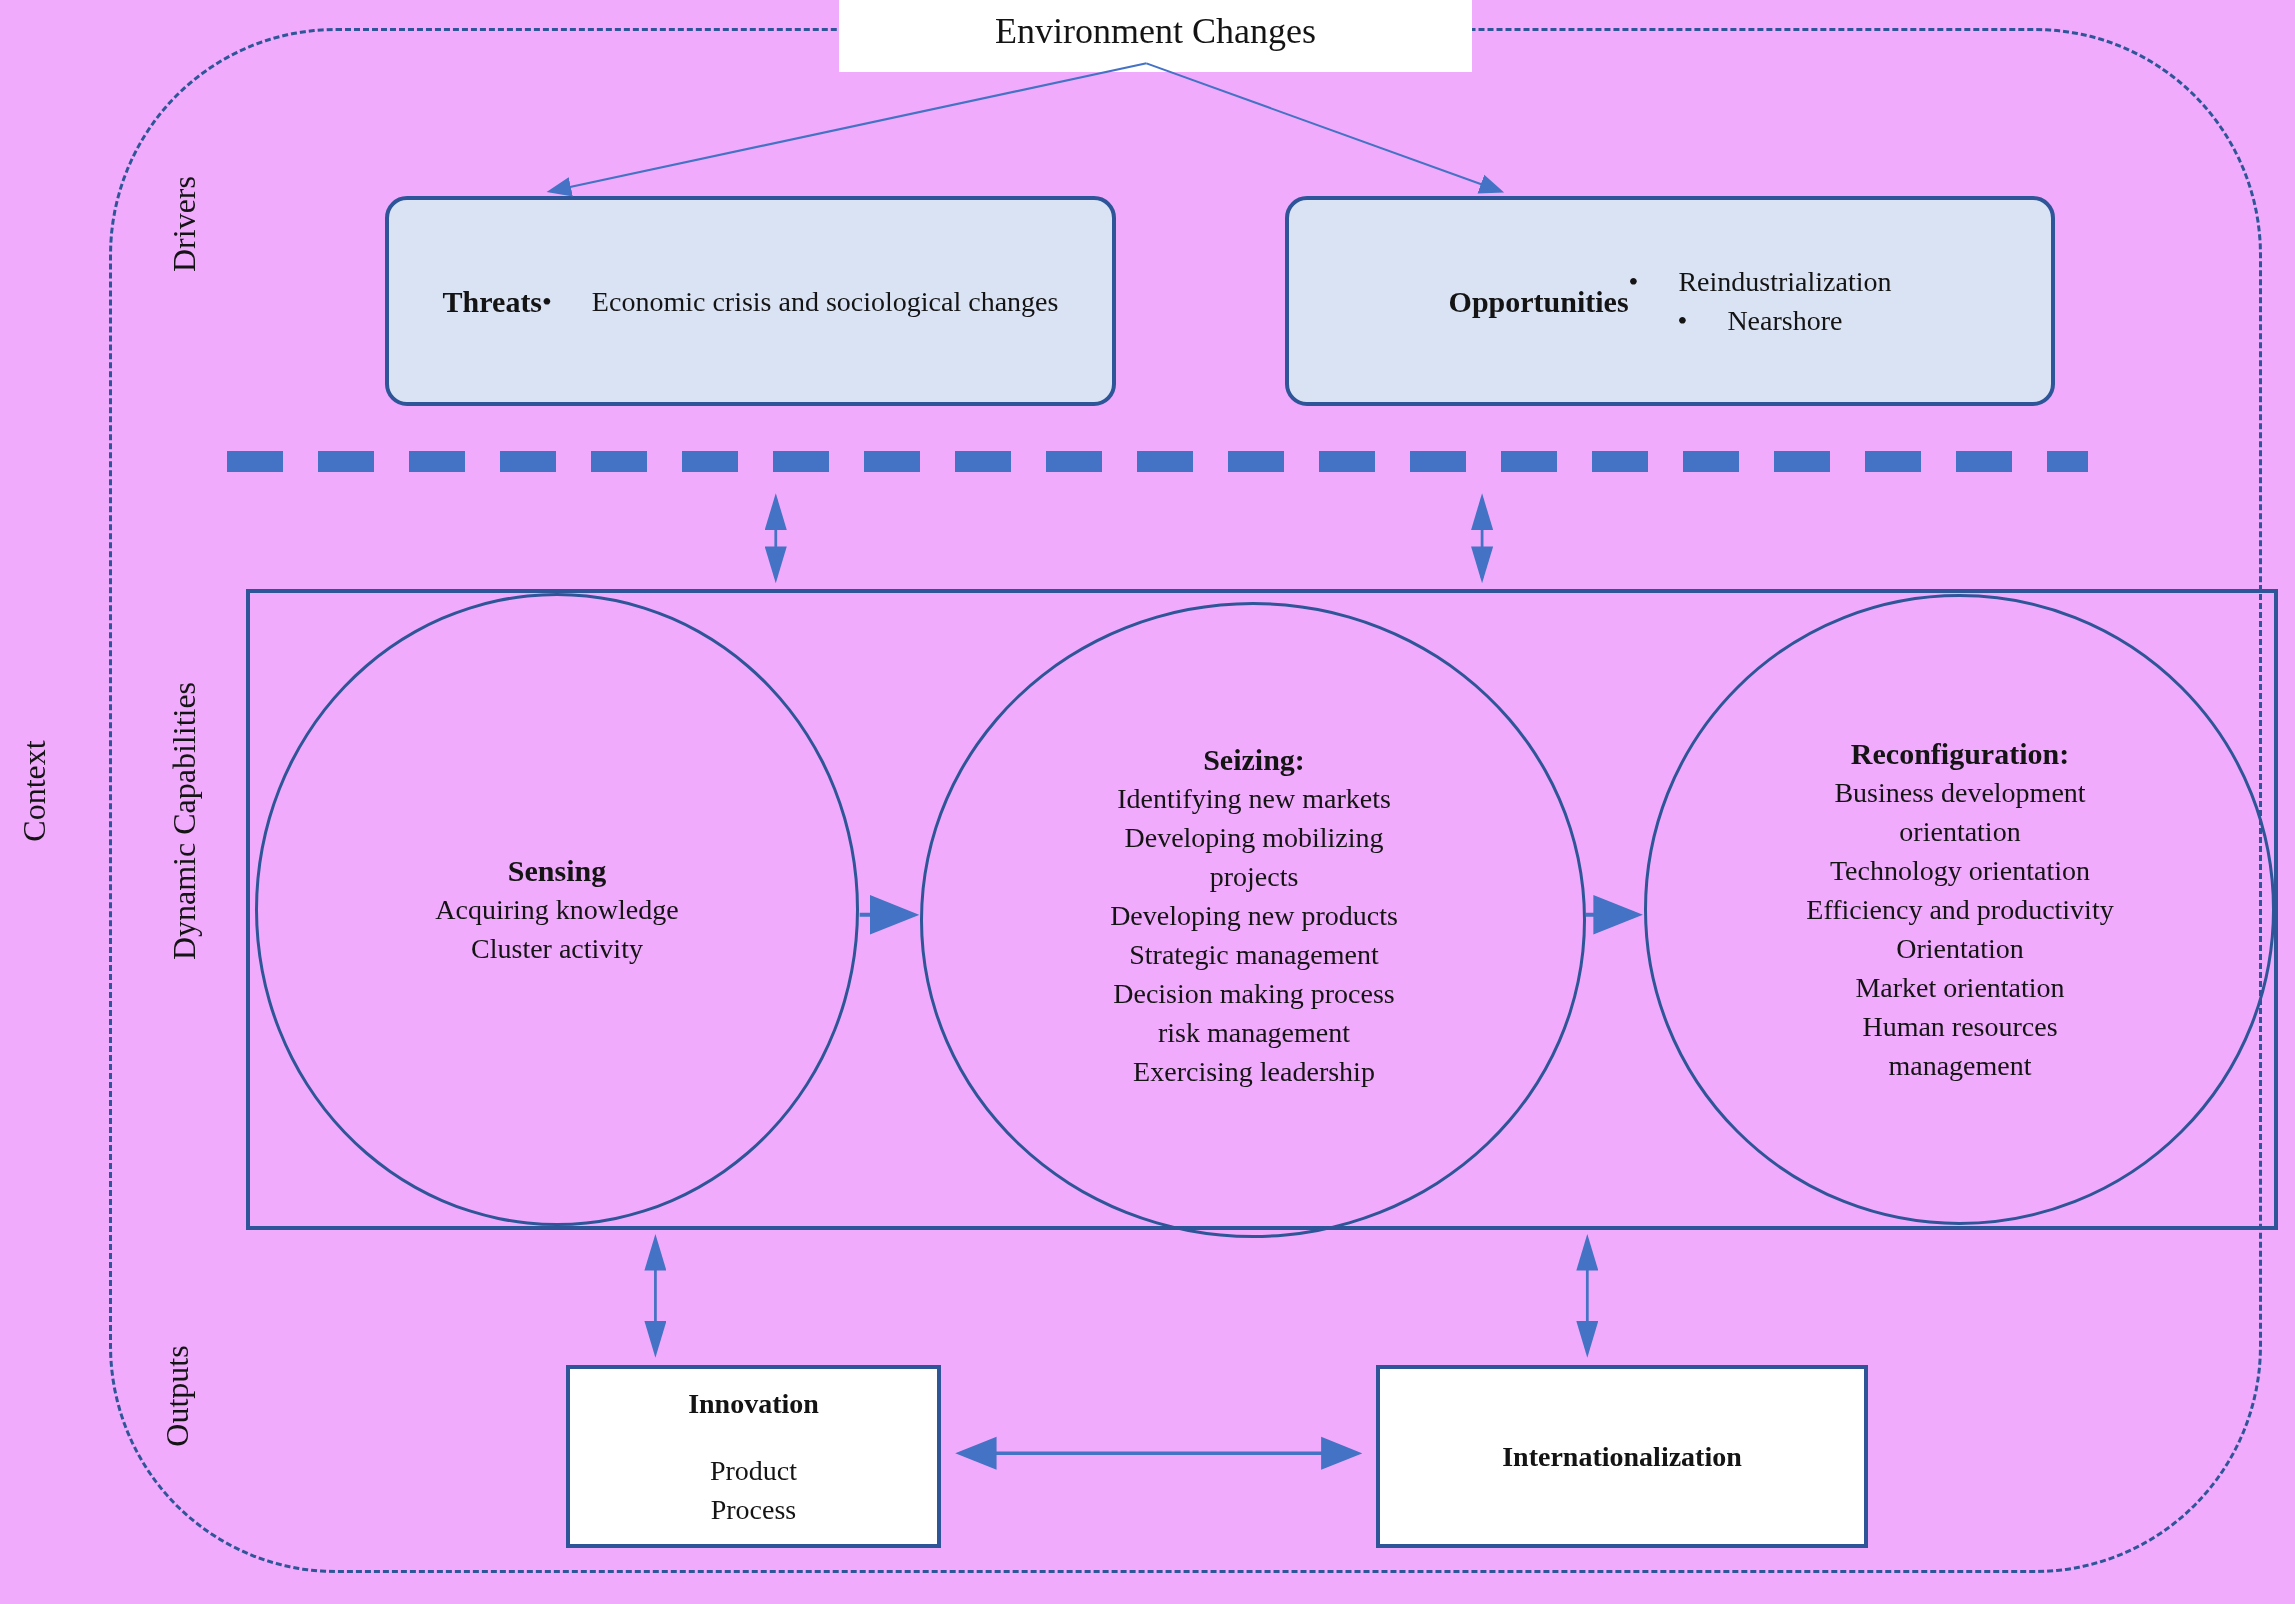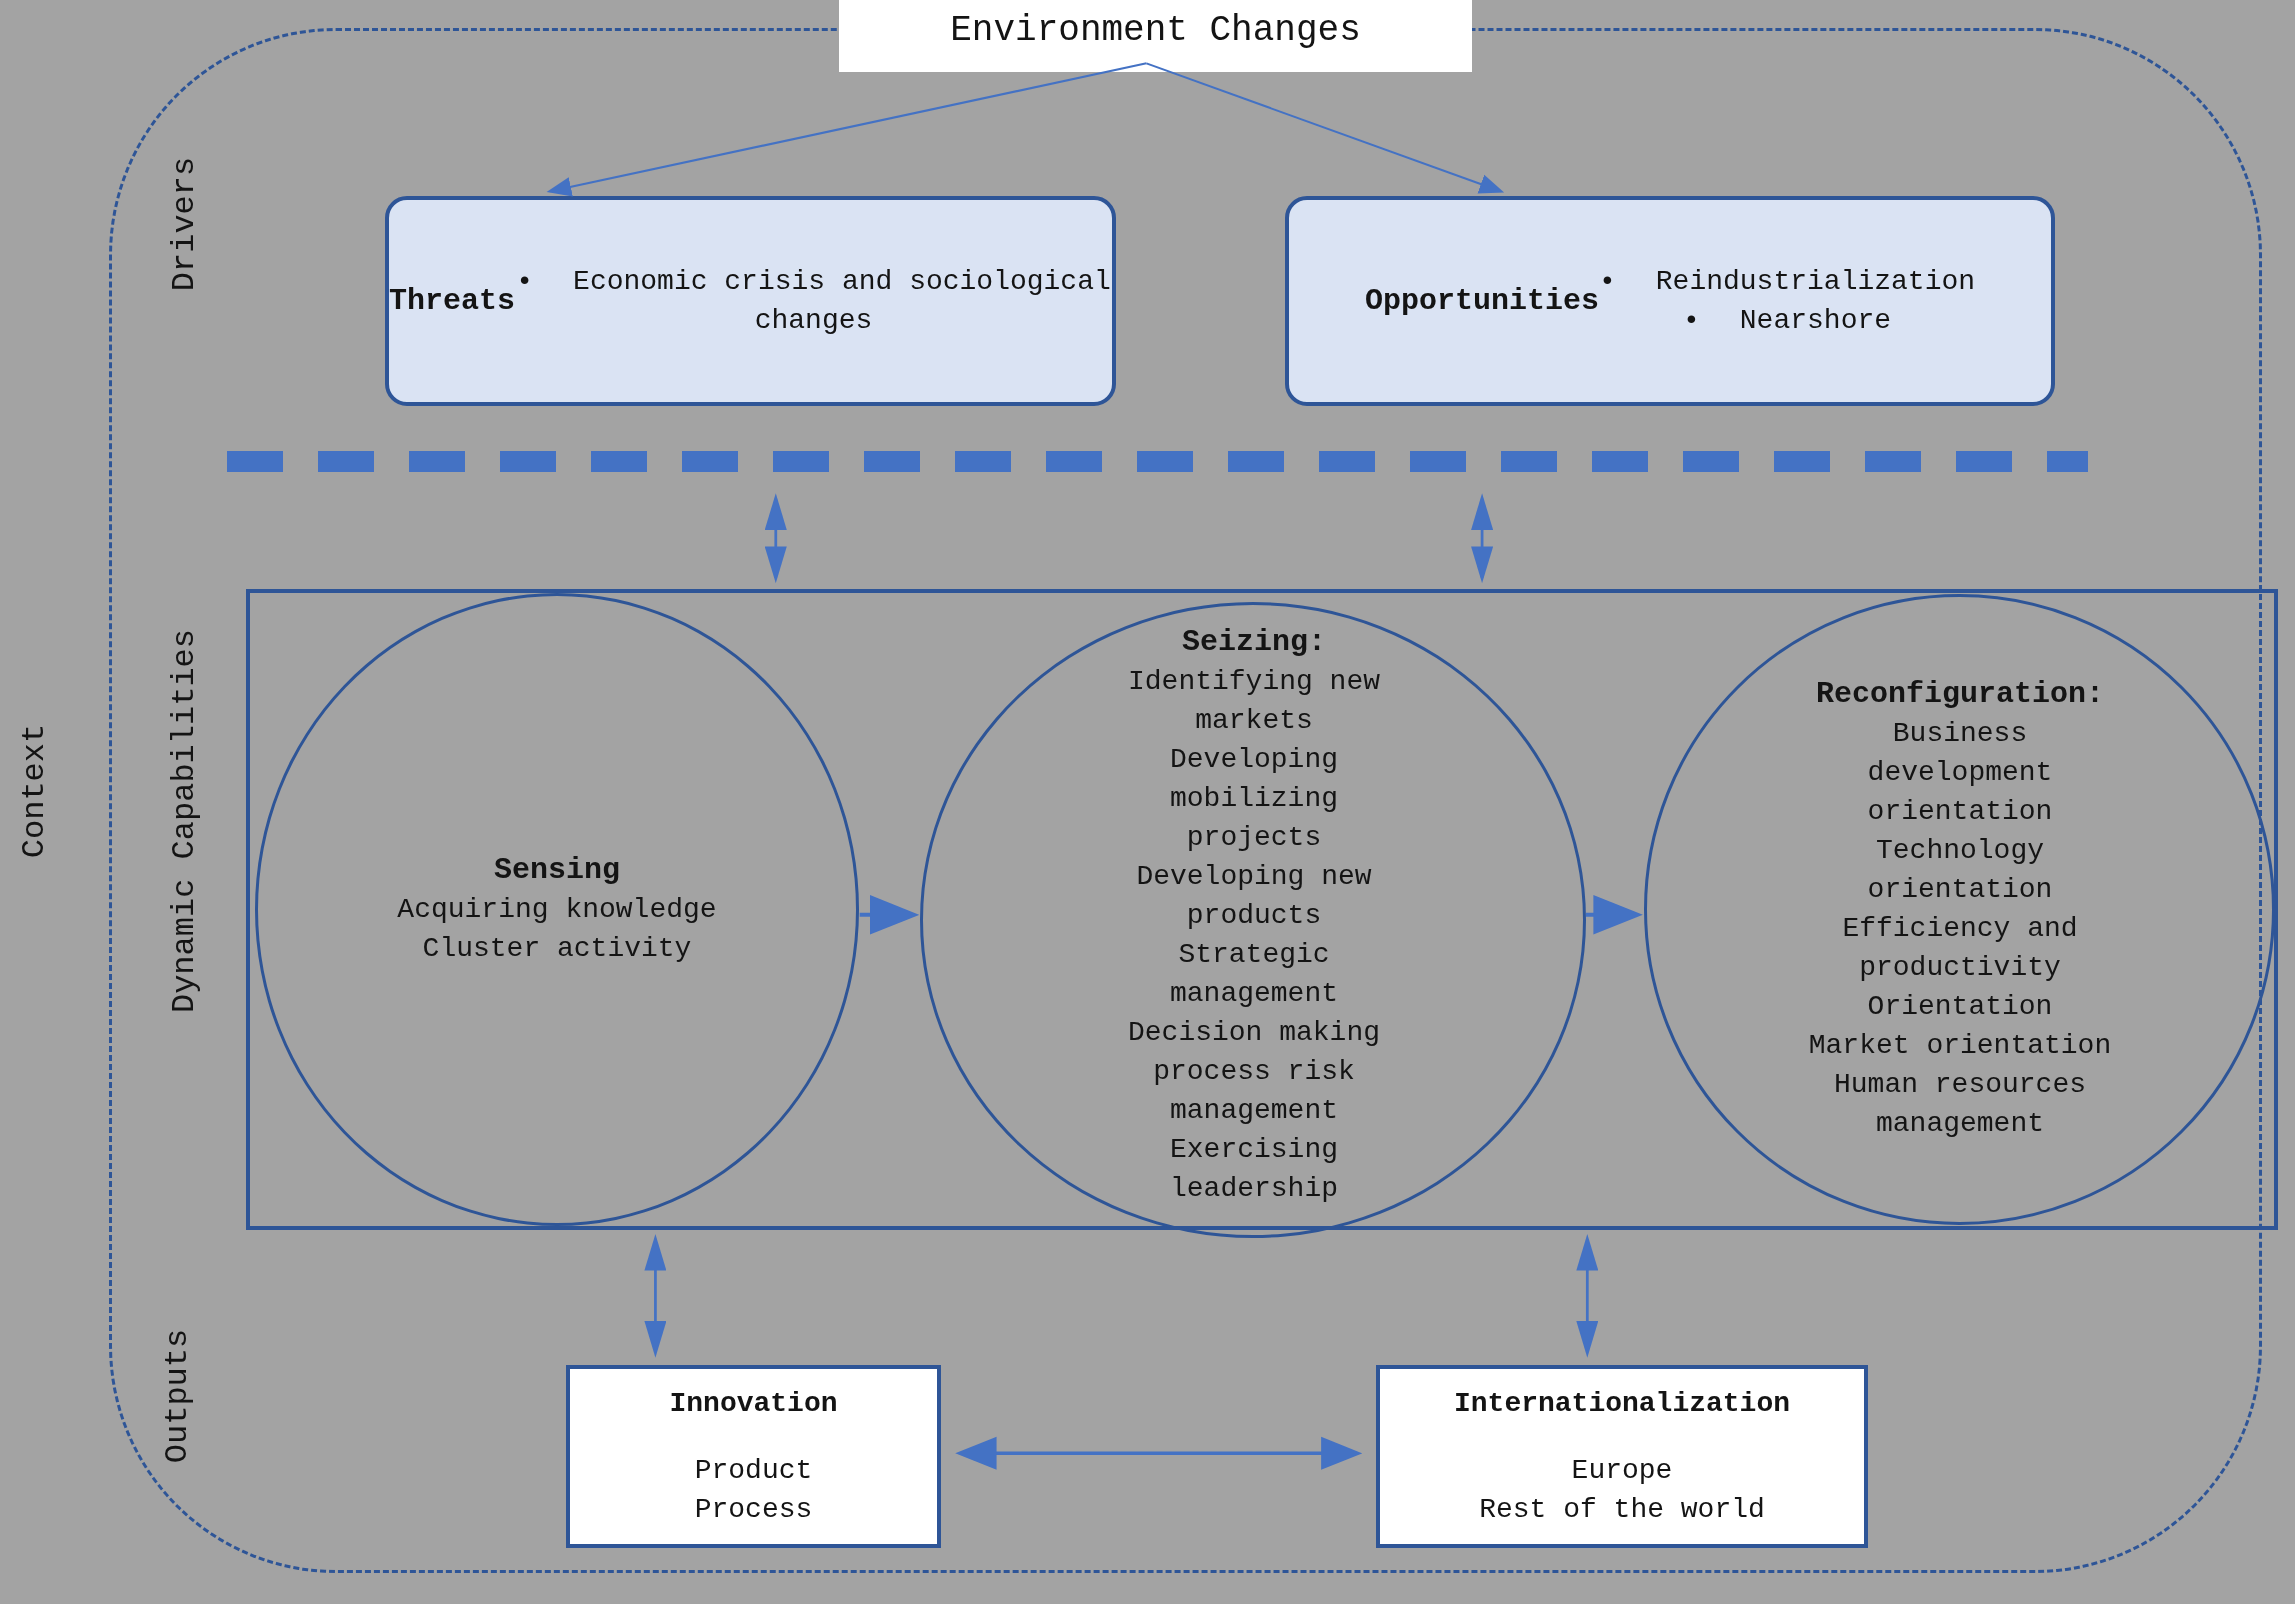--- a/index.html
+++ b/index.html
@@ -1,20 +1,20 @@
 <!DOCTYPE html>
 <html style="font-size:11px"><head>
 <meta charset="utf-8">
 <style>
   html,body{margin:0;padding:0;background:#ffffff;}
   #canvas{
     position:relative;
     width:2295px;height:1604px;
-    background:#a3a3a3;
-    font-family:Liberation Mono, monospace;
+    background:#f0abfc;
+    font-family:Liberation Serif, serif;
     color:#141414;
     overflow:hidden;
   }
   
   .outer-dashed{
     position:absolute;left:109px;top:27.5px;width:2153px;height:1545px;
     border:3.4px dashed var(--dark,#2e5597);
     border-radius:227px;
     box-sizing:border-box;
   }
@@ -152,24 +152,20 @@
   <div class="obox" id="innovation">
     <div class="hd">Innovation</div>
     <div>
         <div>Product</div>
         <div>Process</div>
       </div>
   </div>
 
   <div class="obox" id="internat">
     <div class="hd">Internationalization</div>
-    <div>
-        <div>Europe</div>
-        <div>Rest of the world</div>
-      </div>
   </div>
 
   <svg id="connectors" width="2295" height="1604" viewBox="0 0 3337 2332">
     <defs>
       <marker id="head" viewBox="0 0 10 8" refX="8.5" refY="4" markerWidth="12" markerHeight="10" orient="auto-start-reverse">
           <path d="M0,0 L10,4 L0,8 Z" fill="#4472c4"></path>
         </marker>
       <marker id="narrow" viewBox="0 0 10 6" refX="8.5" refY="3" markerWidth="22" markerHeight="8" orient="auto-start-reverse">
           <path d="M0,0 L10,3 L0,6 Z" fill="#4472c4"></path>
         </marker>

